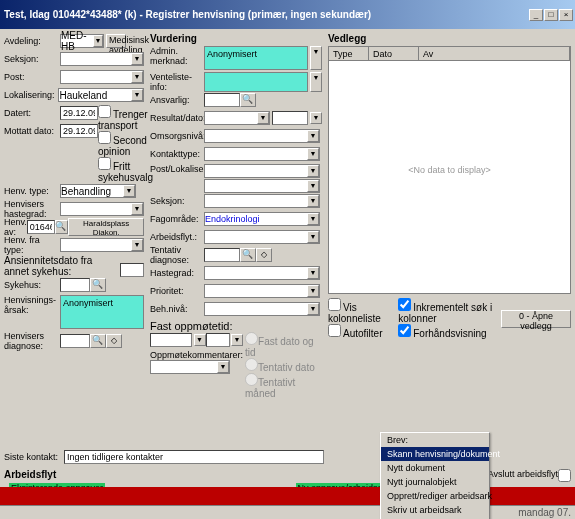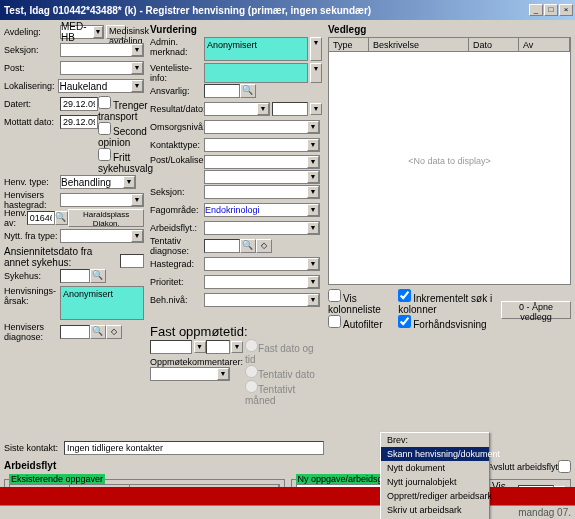--- a/index.html
+++ b/index.html
@@ -1,17 +1,17 @@
 <!DOCTYPE html>
 <html><head>
 <meta charset="utf-8">
 <style>
 * { box-sizing: border-box; margin: 0; padding: 0; font-family: Tahoma, Arial, sans-serif; font-size: 10px; }
 body { background: #d4d0c8; width: 575px; height: 519px; overflow: hidden; position: relative; }
-.titlebar { background: linear-gradient(to right, #0a246a, #a6caf0); height: 20px; display: flex; align-items: center; padding: 0 2px; color: #fff; font-size: 10px; }
+.titlebar { background: linear-gradient(to right, #0a246a, #a6caf0); height: 29px; display: flex; align-items: center; padding: 0 2px; color: #fff; font-size: 10px; }
 .titlebar-text { flex: 1; padding-left: 2px; font-weight: bold; }
 .sys-btn { width: 14px; height: 12px; background: #d4d0c8; border: 1px solid #fff; border-right-color: #808080; border-bottom-color: #808080; margin-left: 1px; font-size: 8px; text-align: center; line-height: 10px; color: #000; cursor: pointer; }
 .main { display: flex; height: 416px; }
 .left-panel { width: 148px; padding: 4px; }
 .mid-panel { width: 176px; padding: 4px 2px; }
 .right-panel { flex: 1; padding: 4px; }
 .field-row { display: flex; align-items: center; margin-bottom: 2px; height: 16px; }
 .field-label { width: 56px; font-size: 9px; color: #000; }
 .field-label-mid { width: 54px; font-size: 9px; color: #000; }
 .txt-input { height: 14px; border: 1px solid #808080; border-top-color: #404040; border-left-color: #404040; background: #fff; font-size: 9px; padding: 0 2px; }
@@ -112,21 +112,21 @@
           <span class="combo-arrow">▼</span>
         </div>
       </div>
     <div class="field-row">
         <span class="field-label">Henv. av:</span>
         <input class="txt-input" style="width: 28px;" value="01646">
         <div class="small-btn bino-icon"></div>
         <button class="btn" style="height:18px;padding:0 14px;font-size:8px">Haraldsplass Diakon.</button>
       </div>
     <div class="field-row">
-        <span class="field-label">Nytt. fra type:</span>
+        <span class="field-label">Henv. fra type:</span>
         <div class="combo" style="width:84px">
           <span class="combo-arrow">▼</span>
         </div>
       </div>
     <div style="font-size:9px;display:flex;align-items:flex-end">
         <span style="flex:1">Ansiennitetsdato fra annet sykehus:</span>
         <input class="txt-input" style="width: 24px;">
       </div>
     <div class="field-row">
         <span class="field-label">Sykehus:</span>
@@ -229,21 +229,21 @@
         <div class="combo" style="width:116px">
           <span class="combo-arrow">▼</span>
         </div>
       </div>
     <div class="field-row">
         <span class="field-label-mid">Beh.nivå:</span>
         <div class="combo" style="width:116px">
           <span class="combo-arrow">▼</span>
         </div>
       </div>
-    <div style="font-size:13px;margin-top:16px">Fast oppmøtetid:</div>
+    <div style="font-size:11px;margin-top:3px">Fast oppmøtetid:</div>
     <div style="display:flex;gap:2px">
       <div>
         <div class="field-row">
             <input class="txt-input" style="width: 42px;">
             <span class="combo-arrow">▼</span>
             <input class="txt-input" style="width: 24px;">
             <span class="combo-arrow">▼</span>
           </div>
         <div style="font-size:9px">Oppmøtekommentarer:</div>
         <div class="combo" style="width:80px">
@@ -256,21 +256,20 @@
         <div><input type="radio" disabled="" style=""><span>Tentativt måned</span></div>
       </div>
     </div>
   </div>
 
   <div class="right-panel">
     <div class="section-title">Vedlegg</div>
     <div class="vedlegg-area">
       <div class="vedlegg-header">
         <div class="vedlegg-col" style="width:40px">Type</div>
-        <div class="vedlegg-col" style="width:100px">Beskrivelse</div>
         <div class="vedlegg-col" style="width:50px">Dato</div>
         <div class="vedlegg-col" style="flex:1">Av</div>
       </div>
       <div class="no-data">&lt;No data to display&gt;</div>
     </div>
     <div style="display:flex;margin-top:4px;align-items:center">
       <div style="font-size:9px">
         <div><input type="checkbox" class="cbx" style=""><span>Vis kolonneliste</span></div>
         <div><input type="checkbox" class="cbx" style=""><span>Autofilter</span></div>
       </div>
@@ -282,21 +281,21 @@
     </div>
   </div>
 </div>
 
 <div class="bottom-area">
   <div class="field-row" style="width:320px">
       <span style="width:60px;font-size:9px">Siste kontakt:</span>
       <input class="txt-input" style="flex: 1 1 0%;" value="Ingen tidligere kontakter">
     </div>
 
-  <div style="margin-top:4px;display:flex;align-items:center">
+  <div style="margin-top:4px;display:flex;align-items:flex-start">
       <span class="section-title">Arbeidsflyt</span>
       <span style="margin-left:auto;font-size:9px">Avslutt arbeidsflyt</span>
       <input type="checkbox" style="">
     </div>
   <div class="workflow">
     <div class="wf-left group-box">
       <span class="group-title">Eksisterende oppgaver</span>
       <div class="wf-table">
         <div class="wf-header">
             <div class="wf-col" style="width:60px">Type</div>

